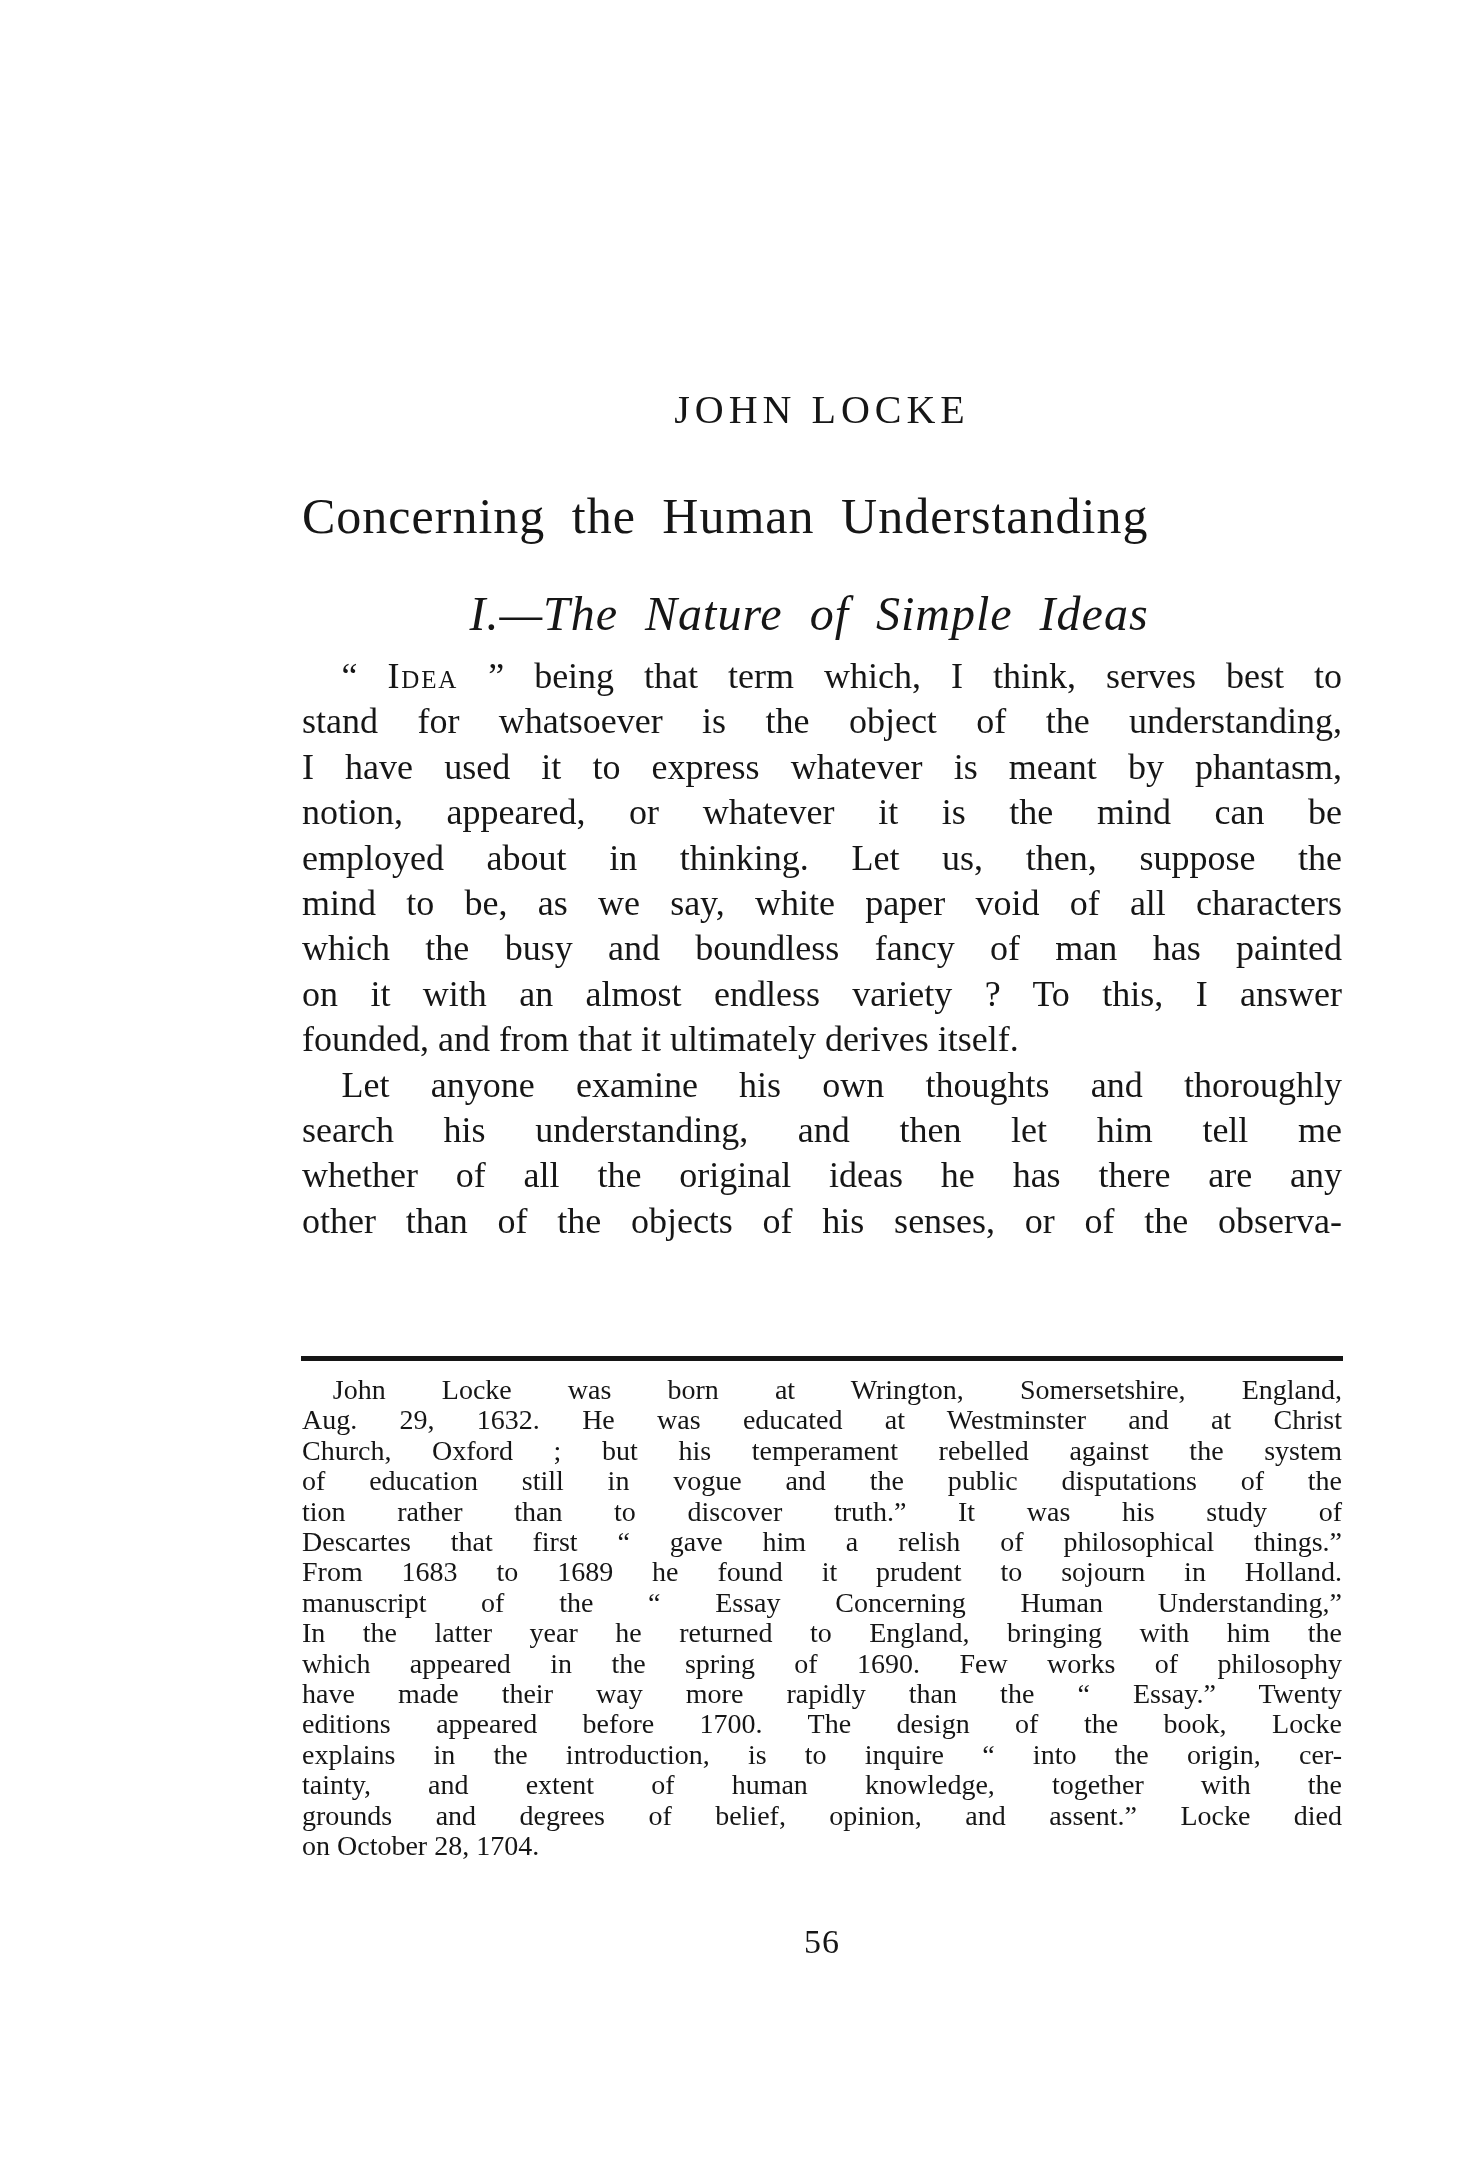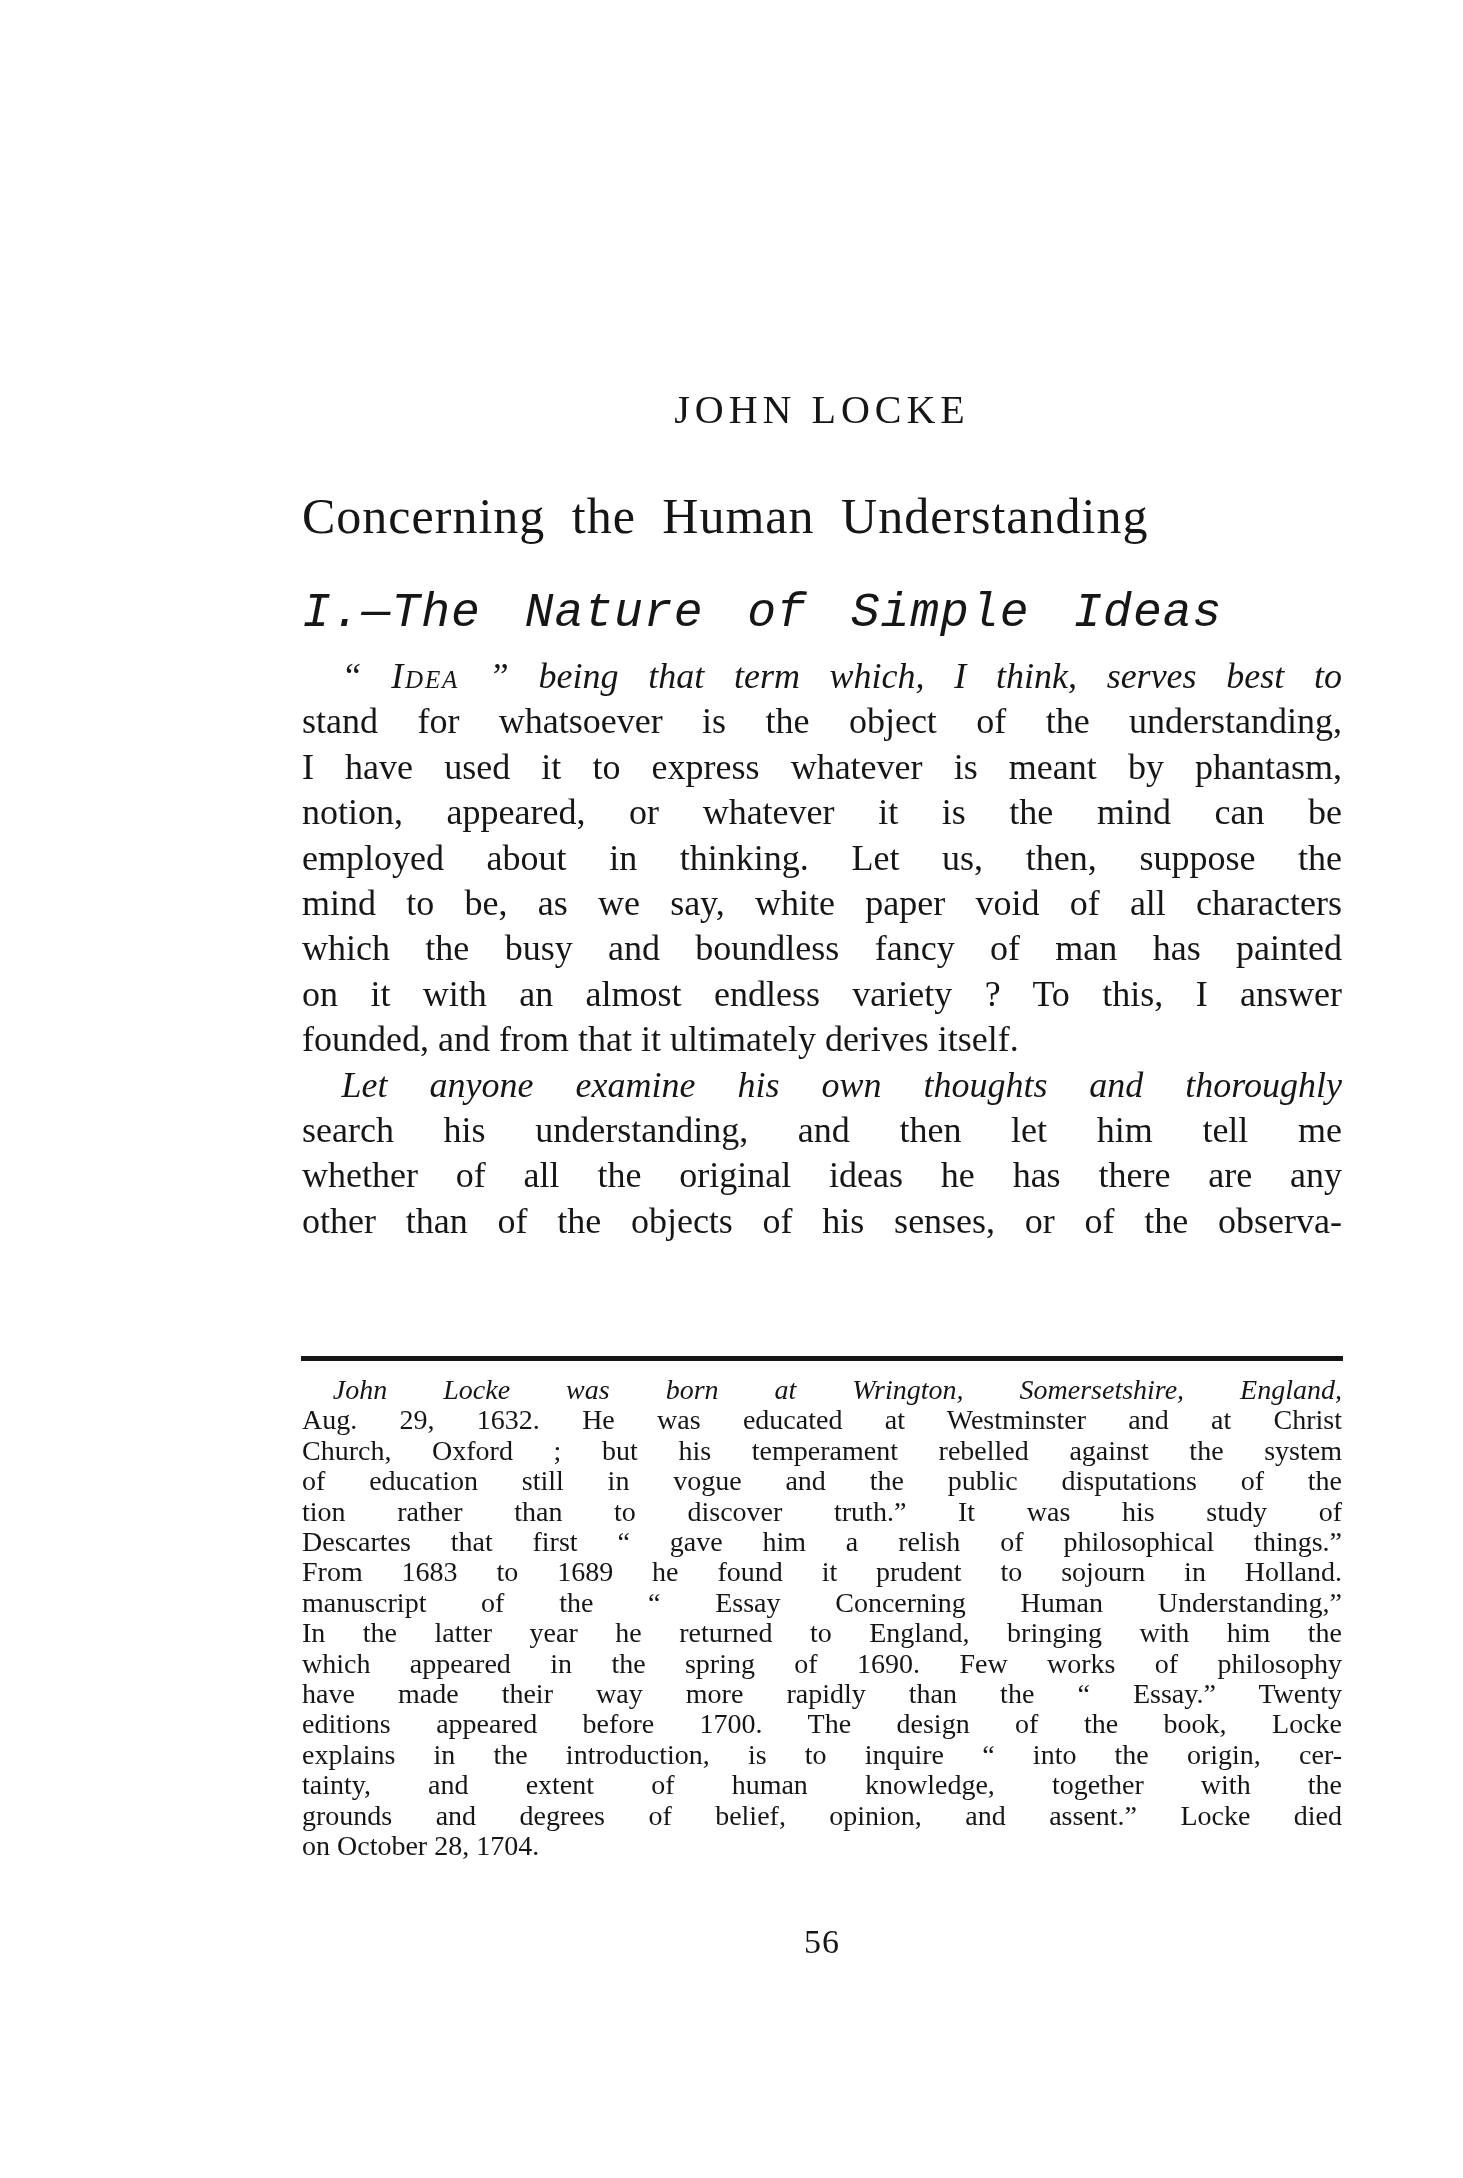--- a/index.html
+++ b/index.html
@@ -33,30 +33,29 @@
     width: 1040px;
     top: 450px;
     text-align: left;
     font-size: 50px;
     word-spacing: 13px;
     letter-spacing: 1px;
     white-space: nowrap;
   }
   .section-heading {
     position: absolute;
-    left: 302px;
+    left: 289px;
     width: 1040px;
     top: 549px;
-    text-align: left;
+    text-align: center;
     font-style: italic;
     font-size: 48px;
     word-spacing: 14px;
     letter-spacing: 1px;
     white-space: nowrap;
-    font-family: Liberation Mono, monospace;
   }
   .body-text {
     position: absolute;
     left: 302px;
     width: 1040px;
     top: 617px;
     font-size: 36px;
     line-height: 45.4px;
   }
   .footnote-divider {
@@ -86,21 +85,20 @@
   }
   .line {
     text-align: justify;
     text-align-last: justify;
   }
   .line.short {
     text-align-last: left;
   }
   .line.indent {
     text-indent: 1.1em;
-    font-style: italic;
   }
   .sc {
     font-variant: small-caps;
     letter-spacing: 0.05em;
   }
 </style>
 </head>
 <body>
 
 <div class="page">

